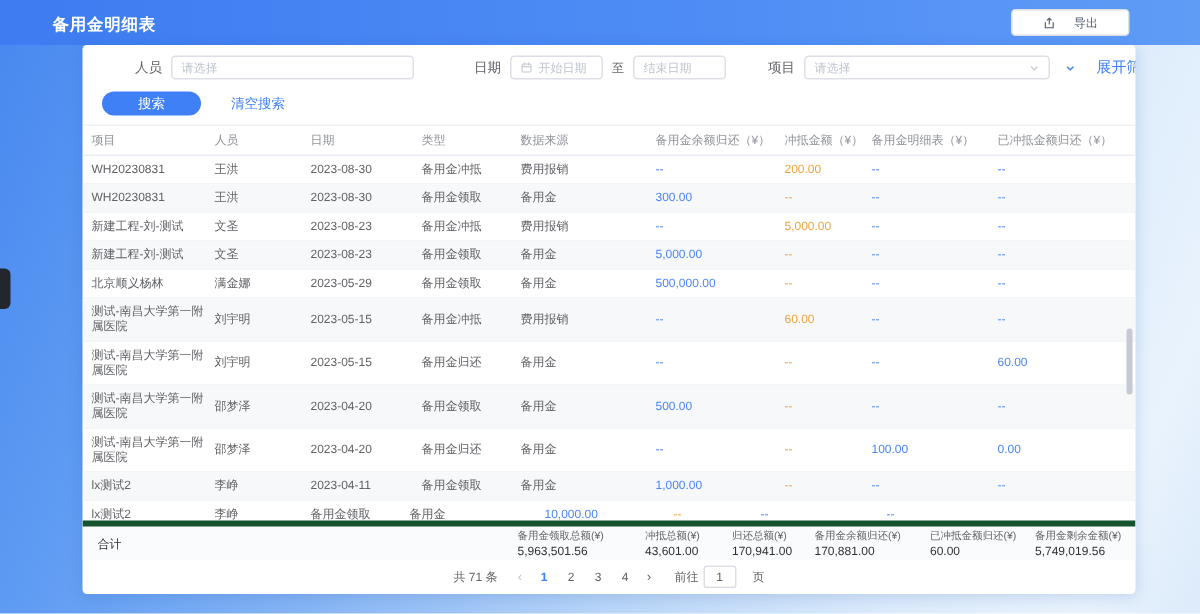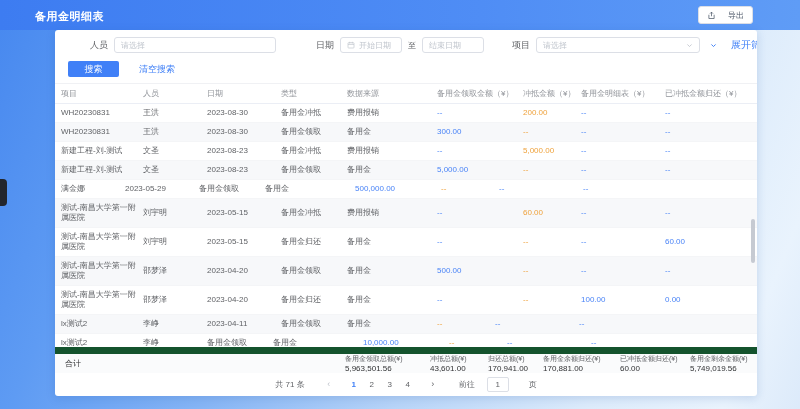--- a/index.html
+++ b/index.html
@@ -4,71 +4,71 @@
 <style>
   html,body{margin:0;padding:0;}
   body{
     width:800px;height:409px;position:relative;overflow:hidden;
     font-family:"Liberation Sans","DejaVu Sans",sans-serif;
     background:linear-gradient(112deg,#4788ef 0%,#5e9bf3 18%,#86b5f5 38%,#b7d4f8 58%,#dcebfb 78%,#e9f3fd 92%,#dceafa 100%);
   }
   .topbar{position:absolute;top:0;left:0;right:0;height:30px;
     background:linear-gradient(90deg,#3d7cf1 0%,#4f8df5 60%,#5f9cf6 100%);}
   .page-title{position:absolute;left:35px;top:9px;font-size:11px;font-weight:bold;color:#ffffff;letter-spacing:.5px;}
-  .export-btn{position:absolute;right:47px;top:6px;height:18px;padding:0 8px;background:#ffffff;
+  .export-btn{position:absolute;right:47px;top:6px;height:18px;padding:0 20px;background:#ffffff;
     border:1px solid #dcdfe6;border-radius:3px;font-size:8px;color:#4e5969;display:flex;align-items:center;gap:12px;cursor:pointer;}
   .side-tab{position:absolute;left:0;top:179px;width:7px;height:27px;background:#23262d;border-radius:0 4px 4px 0;cursor:pointer;}
 
   .card{position:absolute;left:55px;top:30px;width:702px;height:366px;background:#fff;border-radius:3px;
     box-shadow:0 2px 10px rgba(30,80,160,.18);overflow:hidden;}
 
   
   .filters{height:54px;border-bottom:1px solid #f0f1f4;position:relative;box-sizing:border-box;}
   .filter-row{position:absolute;top:7px;left:0;display:flex;align-items:center;padding-left:35px;}
   .flabel{font-size:9px;color:#606266;margin-right:6px;white-space:nowrap;}
   .ml-date{margin-left:40px;} .ml-proj{margin-left:28px;}
   .finput{height:16px;border:1px solid #dcdfe6;border-radius:3px;display:flex;align-items:center;
     padding:0 6px;box-sizing:border-box;background:#fff;font-size:8px;}
   .ph{color:#bfc4cc;white-space:nowrap;}
   .finput.person{width:162px;}
   .finput.date{width:62px;gap:4px;}
   .date-sep{font-size:8px;color:#606266;margin:0 6px;}
   .finput.project{width:164px;justify-content:space-between;}
   .expand-link{margin-left:10px;font-size:10px;color:#4080f7;display:flex;align-items:center;gap:14px;cursor:pointer;white-space:nowrap;}
   .btn-row{position:absolute;top:31px;left:13px;display:flex;align-items:center;gap:20px;}
-  .search-btn{width:51px;height:16px;background:#4080f7;color:#fff;border:none;border-radius:2px;font-size:9px;cursor:pointer;
+  .search-btn{width:66px;height:16px;background:#4080f7;color:#fff;border:none;border-radius:8px;font-size:9px;cursor:pointer;
     font-family:"Liberation Sans","DejaVu Sans",sans-serif;}
   .clear-link{font-size:9px;color:#4080f7;cursor:pointer;white-space:nowrap;}
 
   
   .table{position:relative;}
   .thead{display:flex;height:20px;align-items:center;padding:0 6px;border-bottom:1px solid #ebeef5;box-sizing:border-box;}
   .thead .cell{color:#909399;font-size:8px;white-space:nowrap;}
   .cell{flex:none;box-sizing:border-box;padding-right:4px;}
   .col-0{width:82px}.col-1{width:64px}.col-2{width:74px}.col-3{width:66px}.col-4{width:90px}
   .col-5{width:86px}.col-6{width:58px}.col-7{width:84px}.col-8{width:92px}
   .tbody{height:243px;overflow:hidden;}
   .trow{display:flex;align-items:center;padding:0 6px;border-bottom:1px solid #f4f5f7;font-size:8px;color:#606266;box-sizing:border-box;}
   .trow .cell{padding-top:4px;padding-bottom:4px;line-height:10px;}
   .trow.alt{background:#f7f8fa;}
   .amt-blue{color:#4a84f7;}
   .amt-orange{color:#efa23c;}
   .scroll-thumb{position:absolute;right:2px;top:135px;width:4px;height:44px;background:#c6cad2;border-radius:2px;cursor:grab;}
 
   
-  .summary{height:26px;background:#fafbfc;border-top:7px solid #14532d;display:flex;align-items:center;padding:0 10px;box-sizing:border-box;}
+  .summary{height:26px;background:#fafbfc;border-top:4px solid #14532d;display:flex;align-items:center;padding:0 10px;box-sizing:border-box;}
   .sum-total{width:280px;font-size:8px;color:#303133;flex:none;}
   .sum-items{display:flex;flex:1;}
   .sum-item{flex:none;}
   .sw-0{width:85px}.sw-1{width:58px}.sw-2{width:55px}.sw-3{width:77px}.sw-4{width:70px}.sw-5{flex:1}
   .sum-label{font-size:7px;color:#606266;line-height:9px;white-space:nowrap;}
   .sum-value{font-size:8px;color:#303133;line-height:9px;margin-top:1px;white-space:nowrap;}
 
   
-  .pager{height:22px;display:flex;align-items:center;justify-content:center;font-size:8px;color:#606266;gap:12px;}
+  .pager{height:22px;display:flex;align-items:center;justify-content:center;font-size:8px;color:#606266;gap:3px;}
   .total{margin-right:6px;}
   .page-nav{border:none;background:none;font-size:9px;color:#606266;width:12px;height:14px;line-height:12px;padding:0;cursor:pointer;}
   .page-nav.prev{color:#c0c4cc;}
   .pages{display:flex;gap:4px;}
   .page-btn{border:none;background:none;font-size:8px;color:#606266;width:14px;height:14px;padding:0;cursor:pointer;
     font-family:"Liberation Sans","DejaVu Sans",sans-serif;}
   .page-btn.active{color:#4080f7;font-weight:bold;}
   .goto{margin-left:8px;white-space:nowrap;}
   .goto-input{width:20px;height:13px;border:1px solid #dcdfe6;border-radius:2px;font-size:8px;text-align:center;padding:0;
     color:#606266;font-family:"Liberation Sans","DejaVu Sans",sans-serif;}
@@ -138,21 +138,21 @@
     </div>
   </section>
 
   <section class="table">
     <div class="thead">
         <div class="cell col-0">项目</div>
         <div class="cell col-1">人员</div>
         <div class="cell col-2">日期</div>
         <div class="cell col-3">类型</div>
         <div class="cell col-4">数据来源</div>
-        <div class="cell col-5">备用金领取金额（¥）</div>
+        <div class="cell col-5">备用金余额归还（¥）</div>
         <div class="cell col-6">冲抵金额（¥）</div>
         <div class="cell col-7">备用金明细表（¥）</div>
         <div class="cell col-8">已冲抵金额归还（¥）</div>
       </div>
     <div class="tbody">
         <div class="trow">
           <div class="cell col-0">WH20230831</div>
           <div class="cell col-1">王洪</div>
           <div class="cell col-2">2023-08-30</div>
           <div class="cell col-3">备用金冲抵</div>
@@ -189,20 +189,21 @@
           <div class="cell col-1">文圣</div>
           <div class="cell col-2">2023-08-23</div>
           <div class="cell col-3">备用金领取</div>
           <div class="cell col-4">备用金</div>
           <div class="cell col-5 amt-blue">5,000.00</div>
           <div class="cell col-6 amt-orange">--</div>
           <div class="cell col-7 amt-blue">--</div>
           <div class="cell col-8 amt-blue">--</div>
         </div>
         <div class="trow">
+          <div class="cell col-0">北京顺义杨林</div>
           <div class="cell col-1">满金娜</div>
           <div class="cell col-2">2023-05-29</div>
           <div class="cell col-3">备用金领取</div>
           <div class="cell col-4">备用金</div>
           <div class="cell col-5 amt-blue">500,000.00</div>
           <div class="cell col-6 amt-orange">--</div>
           <div class="cell col-7 amt-blue">--</div>
           <div class="cell col-8 amt-blue">--</div>
         </div>
         <div class="trow alt">
@@ -248,20 +249,21 @@
           <div class="cell col-6 amt-orange">--</div>
           <div class="cell col-7 amt-blue">100.00</div>
           <div class="cell col-8 amt-blue">0.00</div>
         </div>
         <div class="trow alt">
           <div class="cell col-0">lx测试2</div>
           <div class="cell col-1">李峥</div>
           <div class="cell col-2">2023-04-11</div>
           <div class="cell col-3">备用金领取</div>
           <div class="cell col-4">备用金</div>
+          <div class="cell col-5 amt-blue">1,000.00</div>
           <div class="cell col-6 amt-orange">--</div>
           <div class="cell col-7 amt-blue">--</div>
           <div class="cell col-8 amt-blue">--</div>
         </div>
         <div class="trow">
           <div class="cell col-0">lx测试2</div>
           <div class="cell col-1">李峥</div>
           <div class="cell col-3">备用金领取</div>
           <div class="cell col-4">备用金</div>
           <div class="cell col-5 amt-blue">10,000.00</div>

